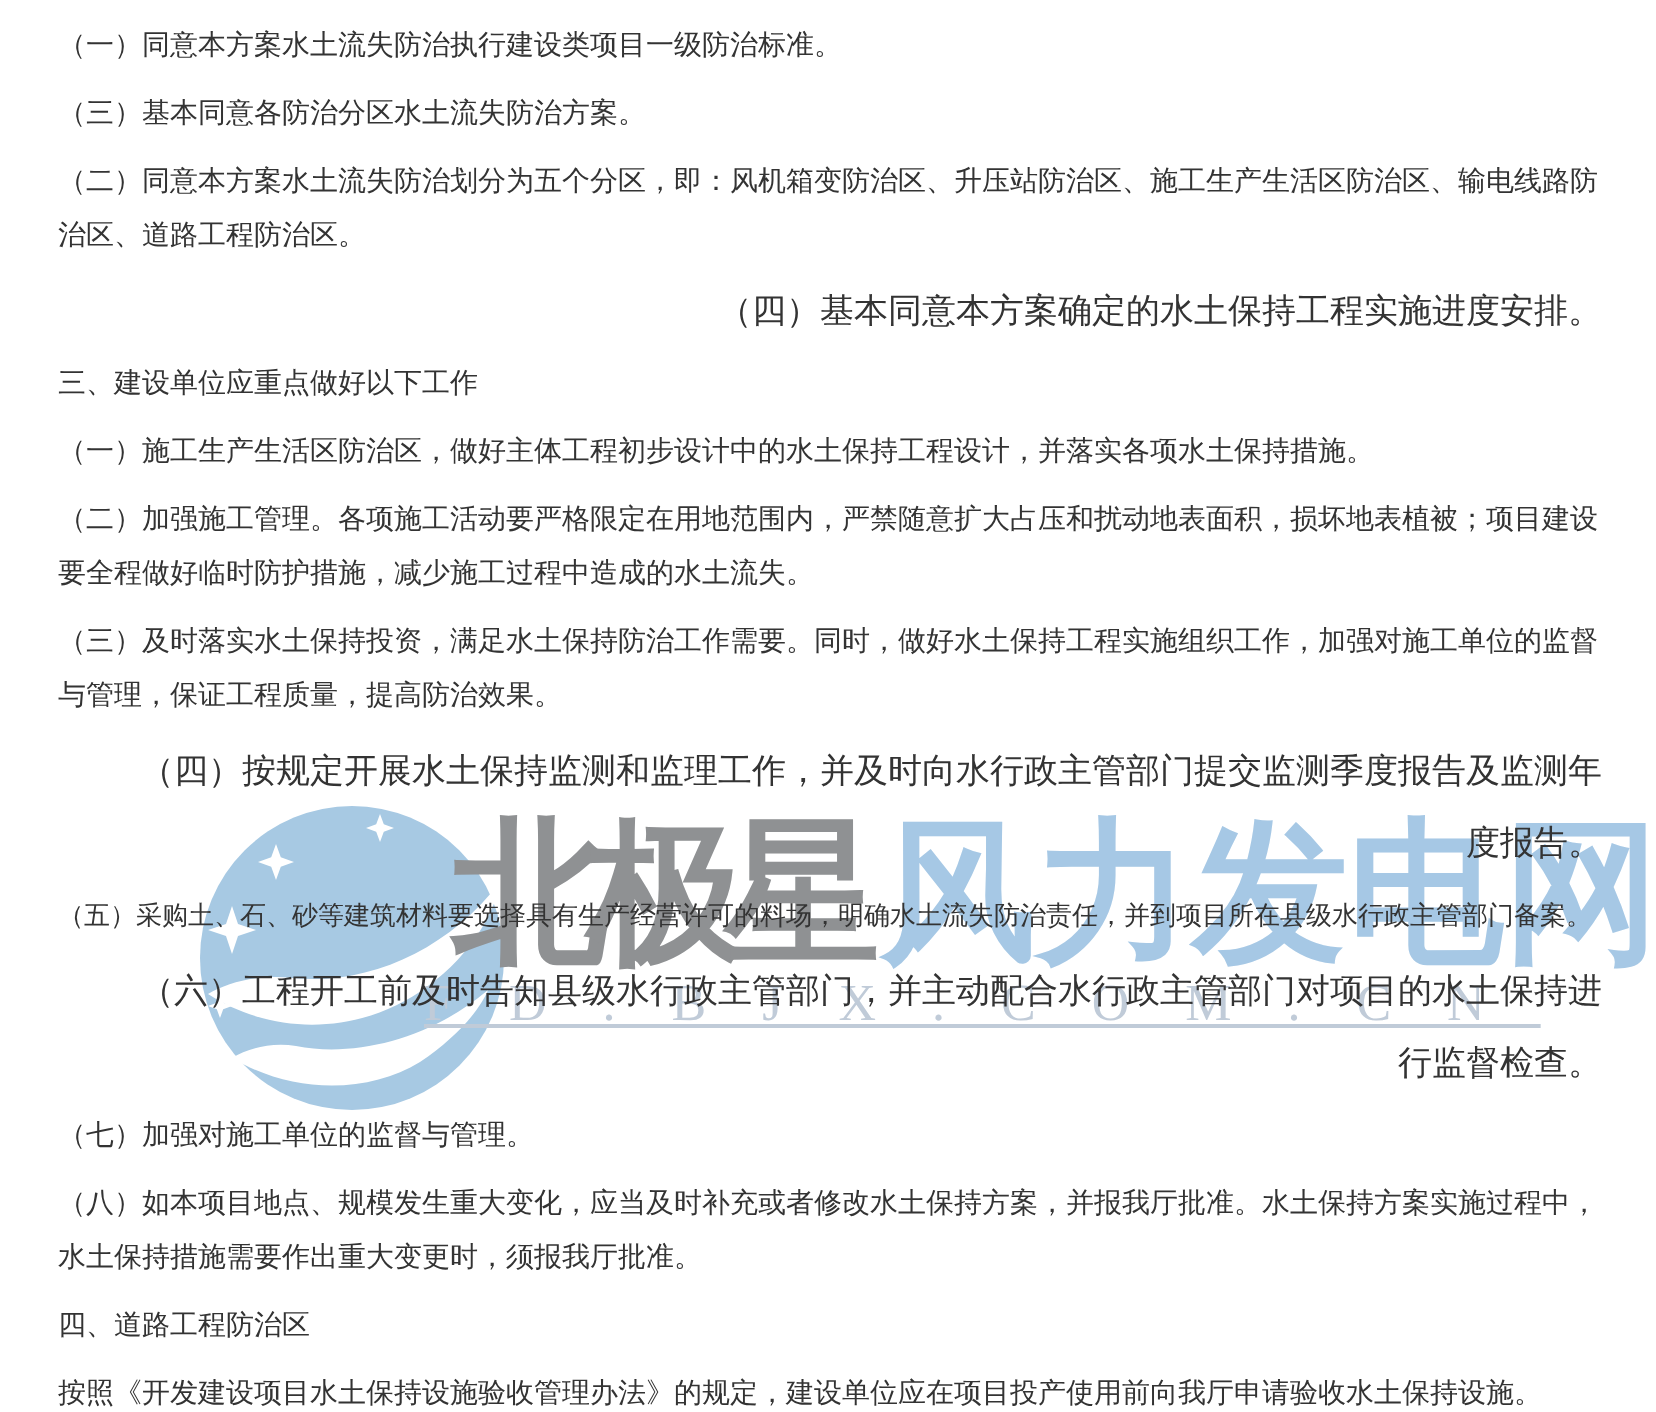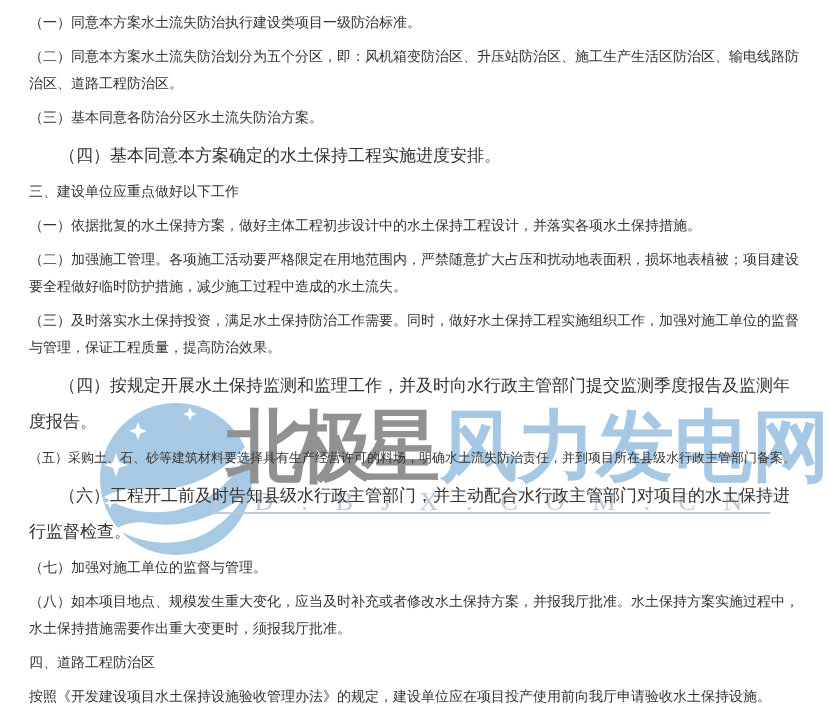--- a/index.html
+++ b/index.html
@@ -54,46 +54,46 @@
     position: relative;
     z-index: 1;
     box-sizing: border-box;
     width: 828px;
     padding: 5px 23px 0 25px;
     color: #333333;
   }
   .doc p { margin: 4px; }
   .p-n { font-size: 14px; line-height: 27px; margin-bottom: 7px !important; }
   .p-s { font-size: 13px; line-height: 27px; margin-bottom: 7px !important; }
-  .p-l { font-size: 17px; line-height: 36px; margin-bottom: 0   !important; text-indent: 30px; }
+  .p-l { font-size: 17px; line-height: 36px; margin-bottom: 0   !important; text-indent: 30px; text-align: right; }
 </style>
 </head>
 <body>
 
 <div class="watermark">
   <svg class="wm-logo" width="156" height="156" viewBox="0 0 156 156">
     <circle cx="78" cy="78" r="76" fill="#a7c9e3"></circle>
     <path d="M6,96 C40,118 84,116 116,92 C138,76 150,54 152,40 C126,74 86,92 48,88 C32,86 16,90 6,96 Z" fill="#ffffff"></path>
     <path d="M18,128 C48,146 86,146 112,130 C130,118 142,104 146,94 C118,118 80,128 50,122 C38,120 26,123 18,128 Z" fill="#ffffff"></path>
     <path d="M18,64 m0,-12 l3,9 9,3 -9,3 -3,9 -3,-9 -9,-3 9,-3 z" fill="#ffffff"></path>
     <path d="M40,30 m0,-9 l2.4,6.6 6.6,2.4 -6.6,2.4 -2.4,6.6 -2.4,-6.6 -6.6,-2.4 6.6,-2.4 z" fill="#ffffff"></path>
     <path d="M92,13 m0,-7 l1.9,5.1 5.1,1.9 -5.1,1.9 -1.9,5.1 -1.9,-5.1 -5.1,-1.9 5.1,-1.9 z" fill="#ffffff"></path>
     <path d="M12,102 m0,-6 l1.6,4.4 4.4,1.6 -4.4,1.6 -1.6,4.4 -1.6,-4.4 -4.4,-1.6 4.4,-1.6 z" fill="#ffffff"></path>
   </svg>
   <div class="wm-brand"><span class="wm-gray">北极星</span><span class="wm-blue">风力发电网</span></div>
   <div class="wm-domain">FD.BJX.COM.CN</div>
 </div>
 
 <div class="doc">
   <p class="p-n">（一）同意本方案水土流失防治执行建设类项目一级防治标准。</p>
+  <p class="p-n">（三）基本同意各防治分区水土流失防治方案。</p>
   <p class="p-n">（二）同意本方案水土流失防治划分为五个分区，即：风机箱变防治区、升压站防治区、施工生产生活区防治区、输电线路防治区、道路工程防治区。</p>
-  <p class="p-n">（三）基本同意各防治分区水土流失防治方案。</p>
   <p class="p-l">（四）基本同意本方案确定的水土保持工程实施进度安排。</p>
   <p class="p-n">三、建设单位应重点做好以下工作</p>
-  <p class="p-n">（一）依据批复的水土保持方案，做好主体工程初步设计中的水土保持工程设计，并落实各项水土保持措施。</p>
+  <p class="p-n">（一）施工生产生活区防治区，做好主体工程初步设计中的水土保持工程设计，并落实各项水土保持措施。</p>
   <p class="p-n">（二）加强施工管理。各项施工活动要严格限定在用地范围内，严禁随意扩大占压和扰动地表面积，损坏地表植被；项目建设要全程做好临时防护措施，减少施工过程中造成的水土流失。</p>
   <p class="p-n">（三）及时落实水土保持投资，满足水土保持防治工作需要。同时，做好水土保持工程实施组织工作，加强对施工单位的监督与管理，保证工程质量，提高防治效果。</p>
   <p class="p-l">（四）按规定开展水土保持监测和监理工作，并及时向水行政主管部门提交监测季度报告及监测年度报告。</p>
   <p class="p-s">（五）采购土、石、砂等建筑材料要选择具有生产经营许可的料场，明确水土流失防治责任，并到项目所在县级水行政主管部门备案。</p>
   <p class="p-l">（六）工程开工前及时告知县级水行政主管部门，并主动配合水行政主管部门对项目的水土保持进行监督检查。</p>
   <p class="p-n">（七）加强对施工单位的监督与管理。</p>
   <p class="p-n">（八）如本项目地点、规模发生重大变化，应当及时补充或者修改水土保持方案，并报我厅批准。水土保持方案实施过程中，水土保持措施需要作出重大变更时，须报我厅批准。</p>
   <p class="p-n">四、道路工程防治区</p>
   <p class="p-n">按照《开发建设项目水土保持设施验收管理办法》的规定，建设单位应在项目投产使用前向我厅申请验收水土保持设施。</p>
 </div>

